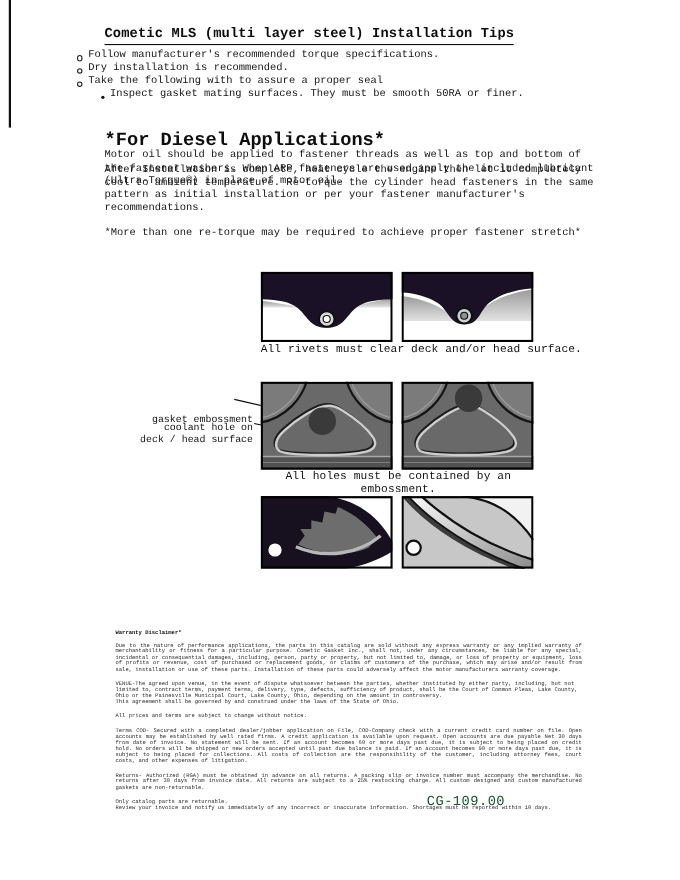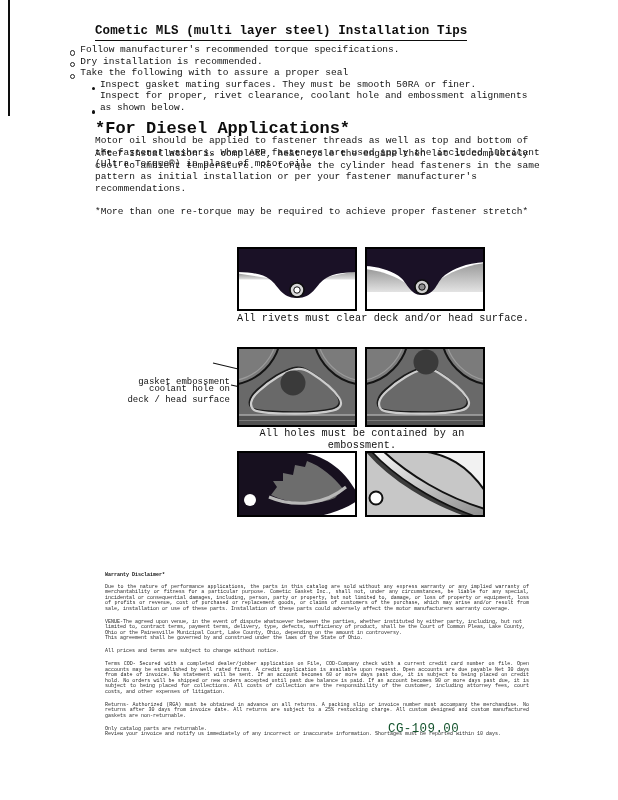--- a/index.html
+++ b/index.html
@@ -57,24 +57,20 @@
       <span class="b-o"></span>
       <span>Dry installation is recommended.</span>
     </div>
     <div class="brow">
       <span class="b-o"></span>
       <span>Take the following with to assure a proper seal</span>
     </div>
     <div class="brow sub">
       <span class="b-f"></span>
       <span>Inspect gasket mating surfaces.  They must be smooth 50RA or finer.</span>
-    </div>
-    <div class="brow sub">
-      <span class="b-f"></span>
-      <span>Inspect for proper, rivet clearance, coolant hole and embossment alignments as shown below.</span>
     </div>
   </div>
 
   <div id="diesel-heading" class="abs">*For Diesel Applications*</div>
   <div id="diesel-p1" class="abs para">Motor oil should be applied to fastener threads as well as top and bottom of the fastener washers. When ARP fasteners are used apply the included lubricant (Ultra-Torque®) in place of motor oil.</div>
   <div id="diesel-p2" class="abs para">After Installation is complete, heat cycle the engine then let it completely cool to ambient temperature. Re-torque the cylinder head fasteners in the same pattern as initial installation or per your fastener manufacturer's recommendations.</div>
   <div id="diesel-note" class="abs para">*More than one re-torque may be required to achieve proper fastener stretch*</div>
 
   <div class="abs dlabel" style="left:237px;top:230px;">RIGHT</div>
   <div class="abs dlabel" style="left:365px;top:230px;">WRONG</div>

